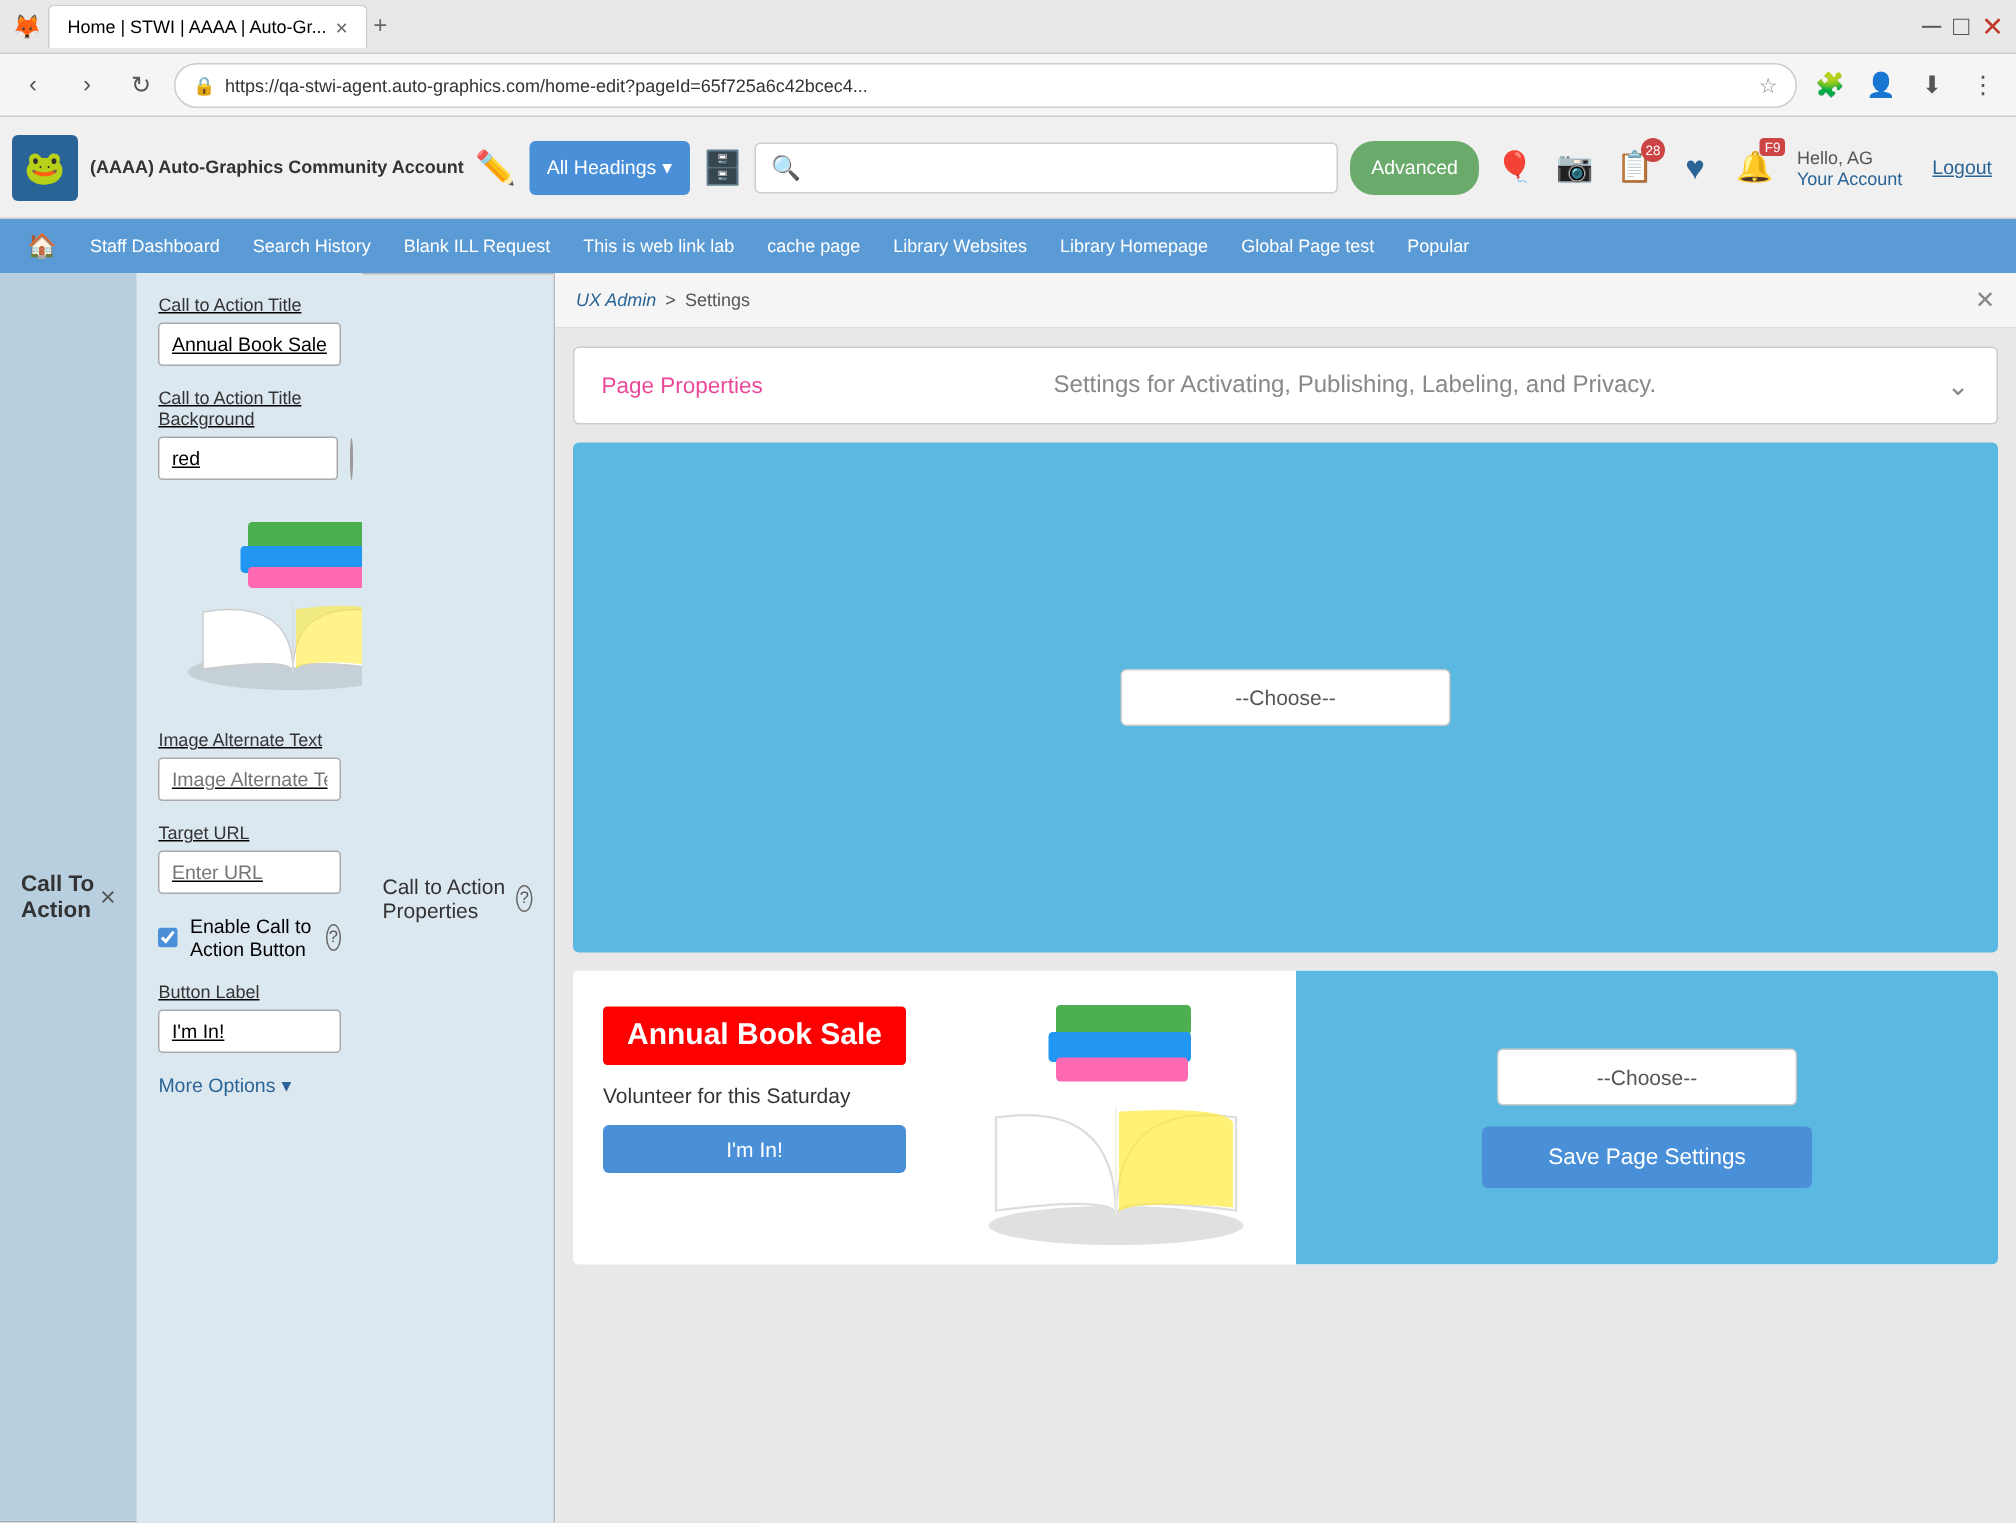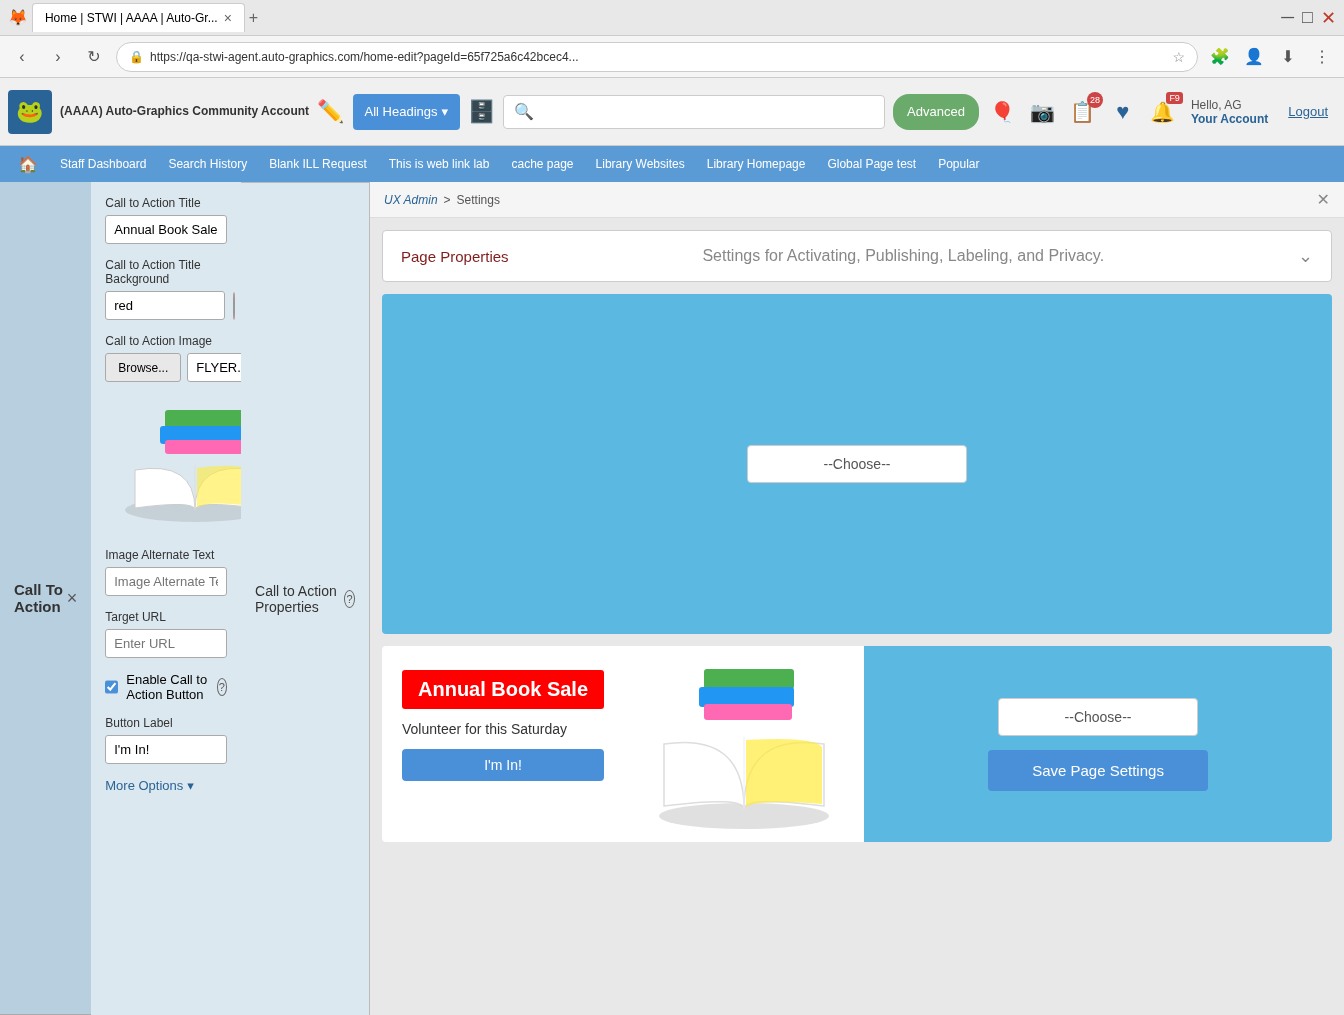--- a/index.html
+++ b/index.html
@@ -24,38 +24,38 @@
     .logo-icon { width: 44px; height: 44px; background: #2a6496; border-radius: 4px; display: flex; align-items: center; justify-content: center; font-size: 22px; }
     .logo-text { font-size: 12px; font-weight: bold; color: #333; line-height: 1.4; }
     .heading-dropdown { display: flex; align-items: center; gap: 4px; background: #4a90d9; color: white; border: none; border-radius: 4px; padding: 6px 12px; font-size: 13px; cursor: pointer; height: 36px; }
     .advanced-btn { background: #6aaa6a; color: white; border: none; border-radius: 16px; padding: 6px 14px; font-size: 13px; cursor: pointer; height: 36px; }
     .header-right { margin-left: auto; display: flex; align-items: center; gap: 12px; }
     .header-icon-group { display: flex; gap: 8px; align-items: center; }
     .header-icon { width: 32px; height: 32px; display: flex; align-items: center; justify-content: center; font-size: 20px; cursor: pointer; position: relative; }
     .badge { position: absolute; top: -4px; right: -4px; background: #cc4444; color: white; border-radius: 50%; font-size: 9px; width: 16px; height: 16px; display: flex; align-items: center; justify-content: center; }
     .user-section { display: flex; flex-direction: column; font-size: 12px; }
     .user-greeting { color: #555; }
-    .user-account { color: #2a6496; font-weight: bold; cursor: pointer; }
+    .user-account { color: #2a6496; font-weight: normal; cursor: pointer; }
     .logout-btn { background: none; border: none; color: #2a6496; cursor: pointer; font-size: 13px; padding: 0 8px; text-decoration: underline; }
 
     
     .nav-bar { background: #5b9bd5; height: 36px; display: flex; align-items: center; padding: 0 8px; gap: 2px; }
     .nav-item { color: white; padding: 6px 10px; font-size: 12px; cursor: pointer; white-space: nowrap; text-decoration: none; display: flex; align-items: center; }
     .nav-home { font-size: 16px; }
 
     
     .main-layout { display: flex; flex: 1; overflow: hidden; }
 
     
     .left-panel { width: 370px; background: #dce8f0; border-right: 1px solid #bbb; display: flex; flex-direction: row; overflow-y: auto; position: relative; }
     .panel-header { background: #b8cfe0; padding: 10px 14px; display: flex; align-items: center; justify-content: space-between; border-bottom: 1px solid #aaa; }
     .panel-title { font-size: 15px; font-weight: bold; color: #333; }
     .panel-close { background: none; border: none; font-size: 18px; cursor: pointer; color: #555; }
     .panel-content { padding: 14px; display: flex; flex-direction: column; gap: 14px; overflow-y: auto; }
-    .field-group { display: flex; flex-direction: column; gap: 5px; }
+    .field-group { display: flex; flex-direction: column; gap: 5px; text-decoration: underline; }
     .field-label { font-size: 12px; color: #333; font-weight: normal; }
     .text-input { width: 100%; border: 1px solid #aaa; border-radius: 3px; padding: 6px 8px; font-size: 13px; background: white; }
     .color-row { display: flex; align-items: center; gap: 8px; }
     .color-input { width: 120px; border: 1px solid #aaa; border-radius: 3px; padding: 6px 8px; font-size: 13px; background: white; }
     .color-swatch { width: 28px; height: 28px; border-radius: 50%; background: red; border: 1px solid #999; cursor: pointer; }
     .file-input-row { display: flex; gap: 6px; }
     .browse-btn { background: #e8e8e8; border: 1px solid #aaa; border-radius: 3px; padding: 6px 12px; font-size: 12px; cursor: pointer; white-space: nowrap; }
     .filename-display { flex: 1; border: 1px solid #aaa; border-radius: 3px; padding: 6px 8px; font-size: 13px; background: white; }
     .upload-btn { background: #e8e8e8; border: 2px solid #999; border-radius: 3px; padding: 8px 16px; font-size: 13px; cursor: pointer; font-weight: normal; }
     .image-preview { width: 180px; height: 130px; margin: 4px auto; display: flex; align-items: center; justify-content: center; }
@@ -67,21 +67,21 @@
 
     
     .right-content { flex: 1; background: #e8e8e8; display: flex; flex-direction: column; overflow: hidden; }
     .breadcrumb-bar { padding: 8px 14px; font-size: 12px; color: #555; background: #f5f5f5; border-bottom: 1px solid #ddd; display: flex; align-items: center; }
     .breadcrumb-sep { margin: 0 6px; }
 
     .content-area { flex: 1; overflow-y: auto; padding: 12px; display: flex; flex-direction: column; gap: 12px; }
 
     
     .page-props { background: white; border: 1px solid #ccc; border-radius: 4px; padding: 14px 18px; display: flex; align-items: center; justify-content: space-between; cursor: pointer; }
-    .page-props-title { font-size: 15px; color: #7f1d1d; }
+    .page-props-title { font-size: 15px; color: #ec4899; }
     .page-props-subtitle { font-size: 16px; color: #888; }
     .expand-icon { font-size: 18px; color: #888; }
 
     
     .blue-area { background: #5bb8e0; border-radius: 4px; height: 340px; display: flex; flex-direction: column; align-items: center; justify-content: center; }
     .choose-dropdown-top { background: white; border: 1px solid #ccc; border-radius: 4px; padding: 10px 50px; font-size: 14px; color: #555; cursor: pointer; min-width: 220px; text-align: center; }
 
     
     .bottom-preview { display: flex; gap: 0; border-radius: 4px; overflow: hidden; background: white; }
     .preview-left { padding: 24px 20px; display: flex; flex-direction: column; gap: 12px; min-width: 220px; }
@@ -203,27 +203,20 @@
         </div>
 
         <div class="field-group">
           <label class="field-label">Call to Action Title Background</label>
           <div class="color-row">
             <input class="color-input" type="text" value="red" style="">
             <div class="color-swatch"></div>
           </div>
         </div>
 
-        <div class="field-group">
-          <label class="field-label">Call to Action Image</label>
-          <div class="file-input-row">
-            <button class="browse-btn">Browse...</button>
-            <div class="filename-display">FLYER.JPG</div>
-          </div>
-        </div>
 
 
         <div class="image-preview">
 
           <svg width="180" height="130" viewBox="0 0 180 130">
 
             <rect x="60" y="10" width="80" height="18" rx="3" fill="#4CAF50"></rect>
             <rect x="55" y="26" width="85" height="18" rx="3" fill="#2196F3"></rect>
             <rect x="60" y="40" width="78" height="14" rx="3" fill="#FF69B4"></rect>
 

